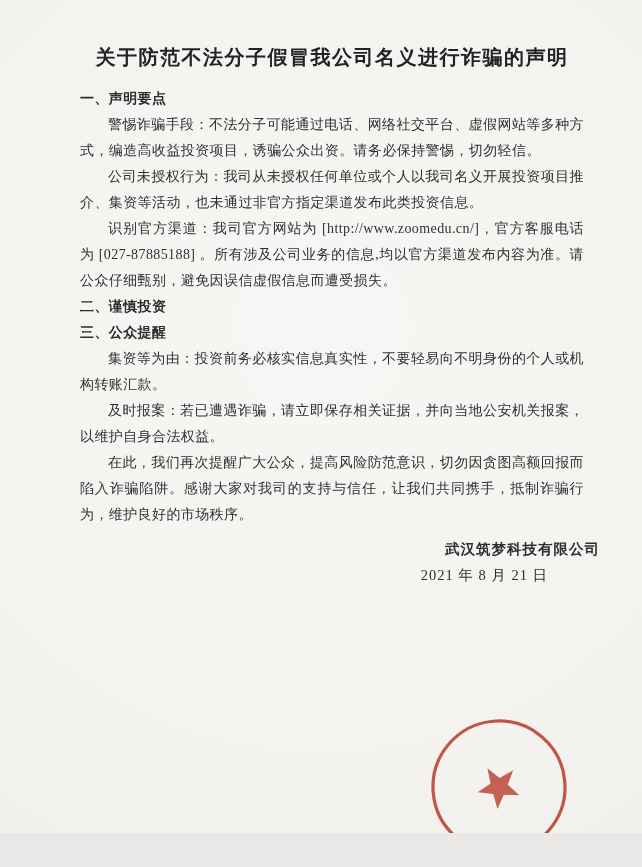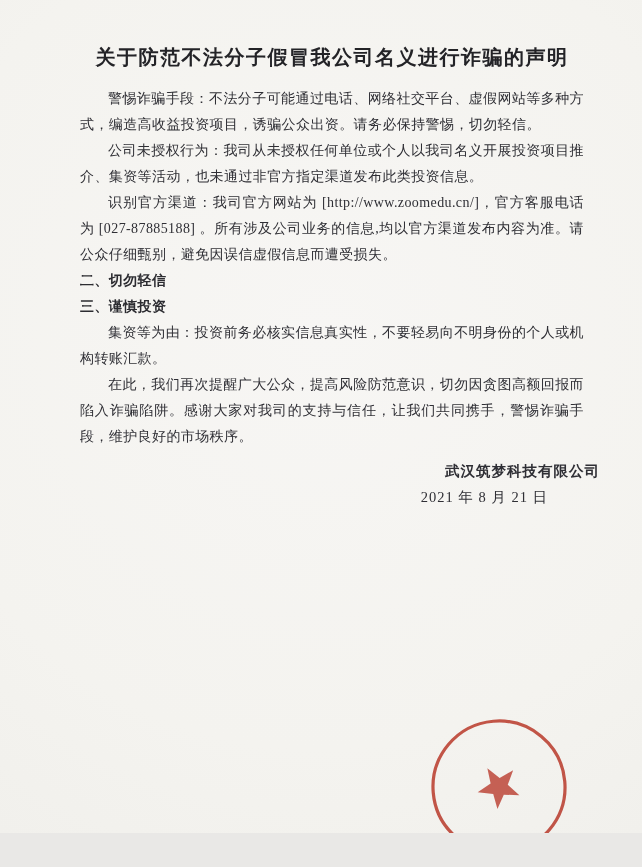--- a/index.html
+++ b/index.html
@@ -81,30 +81,32 @@
 </style>
 </head>
 <body>
 
 <div class="page">
   <div class="content">
 
     <h1 class="doc-title">关于防范不法分子假冒我公司名义进行诈骗的声明</h1>
 
 
+    <h2 class="sec-heading">一、声明要点</h2>
     <p class="para indent">警惕诈骗手段：不法分子可能通过电话、网络社交平台、虚假网站等多种方式，编造高收益投资项目，诱骗公众出资。请务必保持警惕，切勿轻信。</p>
     <p class="para indent">公司未授权行为：我司从未授权任何单位或个人以我司名义开展投资项目推介、集资等活动，也未通过非官方指定渠道发布此类投资信息。</p>
     <p class="para indent">识别官方渠道：我司官方网站为 [http://www.zoomedu.cn/]，官方客服电话为 [027-87885188] 。所有涉及公司业务的信息,均以官方渠道发布内容为准。请公众仔细甄别，避免因误信虚假信息而遭受损失。</p>
 
-    <h2 class="sec-heading">二、切勿轻信</h2>
+    <h2 class="sec-heading">二、谨慎投资</h2>
 
-    <h2 class="sec-heading">三、谨慎投资</h2>
+    <h2 class="sec-heading">三、公众提醒</h2>
     <p class="para indent">集资等为由：投资前务必核实信息真实性，不要轻易向不明身份的个人或机构转账汇款。</p>
+    <p class="para indent">及时报案：若已遭遇诈骗，请立即保存相关证据，并向当地公安机关报案，以维护自身合法权益。</p>
 
-    <p class="para indent">在此，我们再次提醒广大公众，提高风险防范意识，切勿因贪图高额回报而陷入诈骗陷阱。感谢大家对我司的支持与信任，让我们共同携手，警惕诈骗手段，维护良好的市场秩序。</p>
+    <p class="para indent">在此，我们再次提醒广大公众，提高风险防范意识，切勿因贪图高额回报而陷入诈骗陷阱。感谢大家对我司的支持与信任，让我们共同携手，抵制诈骗行为，维护良好的市场秩序。</p>
 
     <div class="signature">
       <div class="sig-company">武汉筑梦科技有限公司</div>
       <div class="sig-date">2021 年 8 月 21 日</div>
     </div>
   </div>
 
   <svg class="seal" viewBox="0 0 150 150" aria-hidden="true">
     <defs>
       <path id="sealTextArc" d="M 75,127 A 52,52 0 1,1 74.95,127" fill="none"></path>

